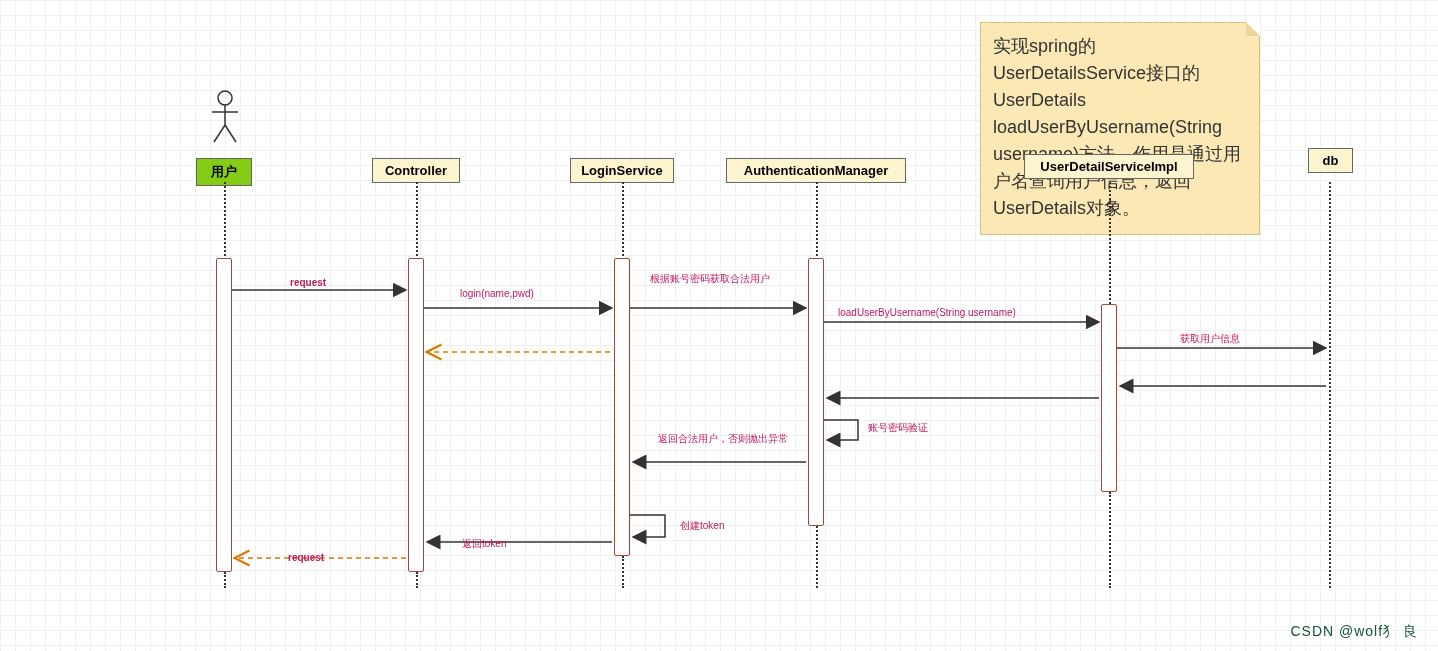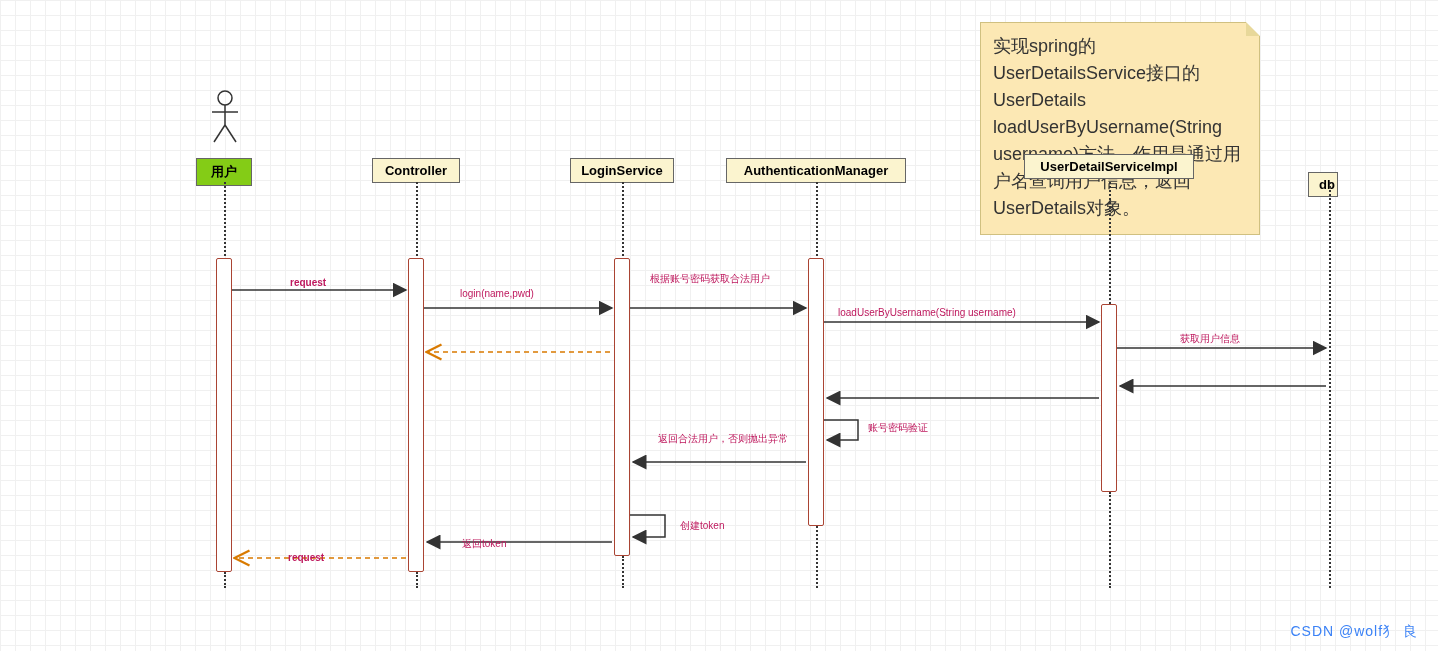--- a/index.html
+++ b/index.html
@@ -84,21 +84,21 @@
       text-align: center;
       white-space: nowrap;
     }
     .msg-label.bold { font-weight: bold; }
     .msg-label.multi { white-space: normal; line-height: 1.3; }
     .watermark {
       position: absolute;
       bottom: 10px;
       right: 20px;
       font-size: 14px;
-      color: #3b82f6;
+      color: #14532d;
       letter-spacing: 1px;
     }
     svg.overlay {
       position: absolute;
       inset: 0;
       width: 1438px;
       height: 651px;
       pointer-events: none;
     }
   </style>
@@ -129,21 +129,21 @@
 </div>
 <div class="lifeline-box" style="left:570px; top:158px; width:104px;">
   <span>LoginService</span>
 </div>
 <div class="lifeline-box" style="left:726px; top:158px; width:180px;">
   <span>AuthenticationManager</span>
 </div>
 <div class="lifeline-box" style="left:1024px; top:154px; width:170px;">
   <span>UserDetailServiceImpl</span>
 </div>
-<div class="lifeline-box" style="left:1308px; top:172px; width:30px;">
+<div class="lifeline-box" style="left:1308px; top:148px; width:45px;">
   <span>db</span>
 </div>
 
 <div class="lifeline" style="left:224px; top:182px; height:78px;"></div>
 <div class="lifeline" style="left:224px; top:572px; height:16px;"></div>
 <div class="lifeline" style="left:416px; top:182px; height:78px;"></div>
 <div class="lifeline" style="left:416px; top:572px; height:16px;"></div>
 <div class="lifeline" style="left:622px; top:182px; height:78px;"></div>
 <div class="lifeline" style="left:622px; top:556px; height:32px;"></div>
 <div class="lifeline" style="left:816px; top:182px; height:78px;"></div>

